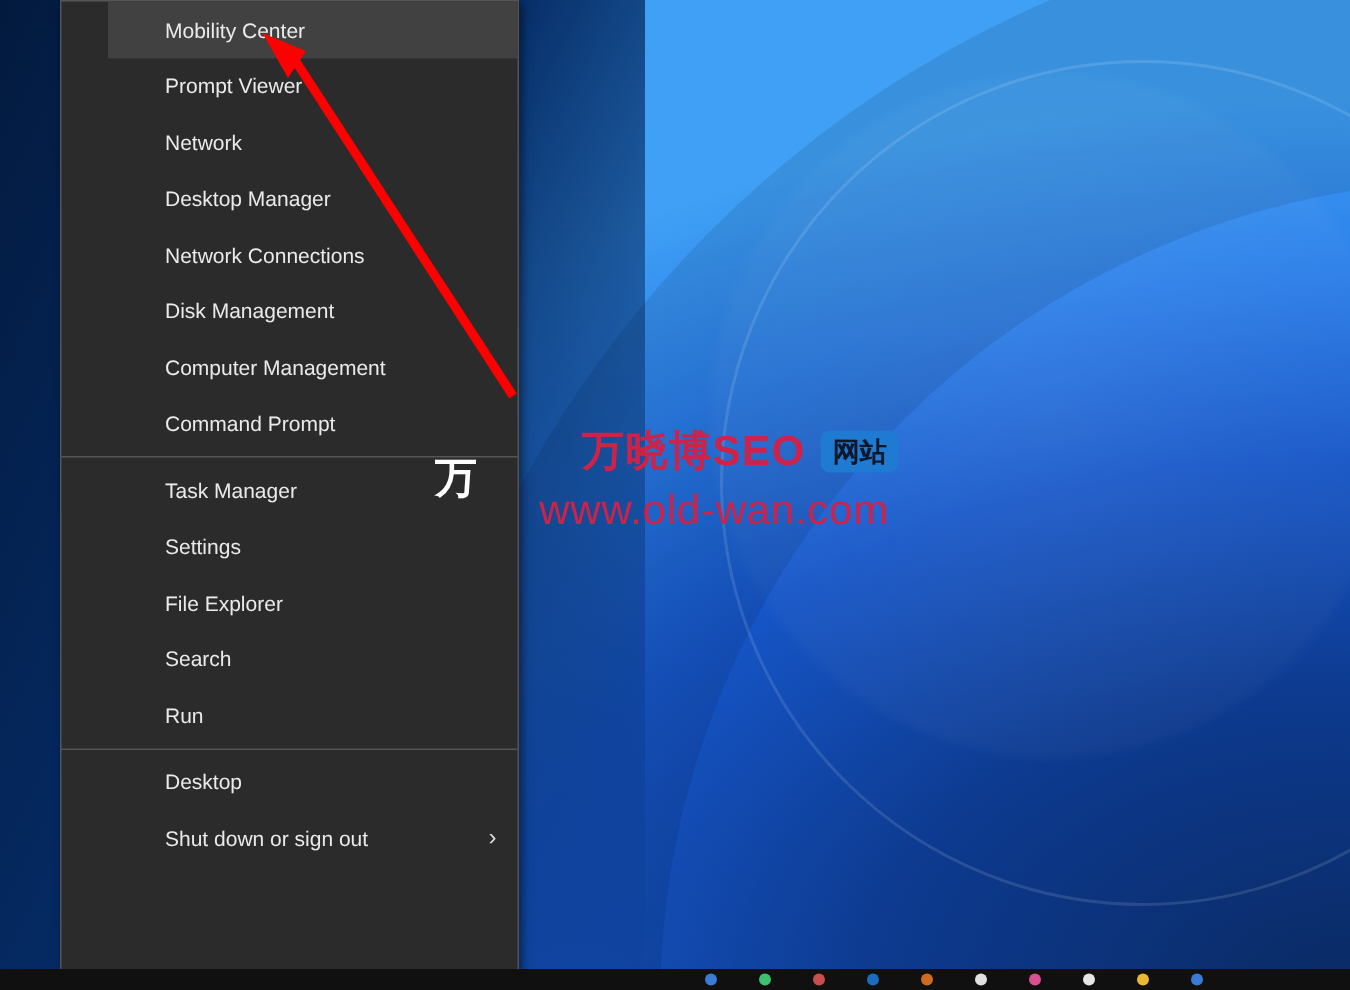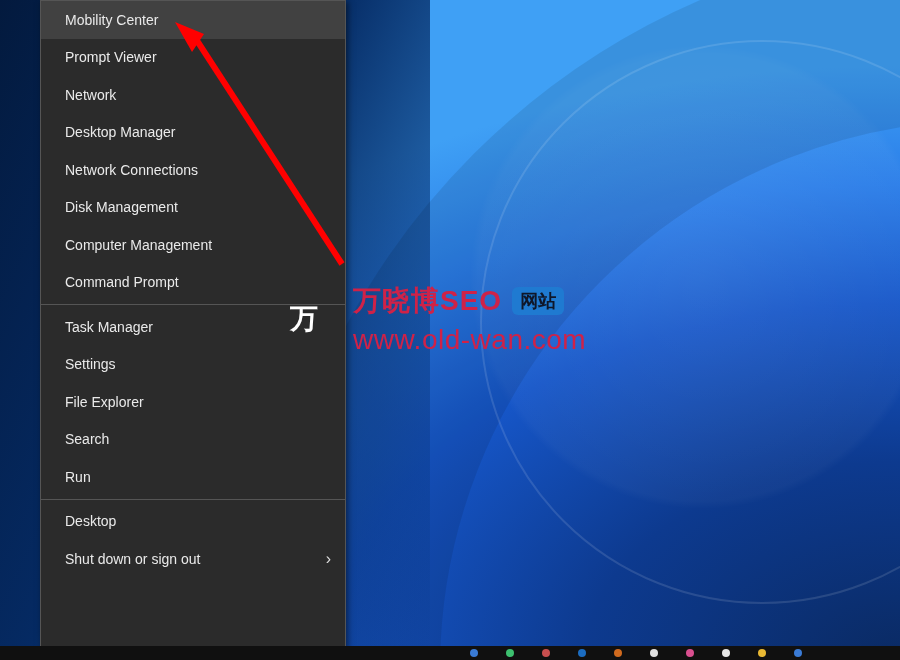--- a/index.html
+++ b/index.html
@@ -20,22 +20,22 @@
     background:#101010;display:flex;align-items:center;gap:28px;
     padding-left:470px;box-sizing:border-box;
   }
   .tb-dot{width:8px;height:8px;border-radius:50%;}
   .menu{
     position:absolute;left:40px;top:0;width:304px;height:646px;
     background:#2b2b2b;border:1px solid #555;color:#eaeaea;font-size:14px;
     box-shadow:2px 2px 6px rgba(0,0,0,0.5);
   }
   .menu-item{
-    height:37.5px;display:flex;align-items:center;padding:0 20px 0 24px;
-    cursor:default;position:relative;
+    height:37.5px;display:flex;align-items:center;padding:0 20px 0 38px;
+    cursor:default;position:relative;margin-left:31px;
   }
   .menu-item.hover{background:#414141;}
   .menu-sep{height:1px;background:#555;margin:3px 0;}
   .chevron{
     position:absolute;right:14px;top:50%;transform:translateY(-50%);
     font-size:16px;color:#ddd;
   }
   
   .arrow{position:absolute;left:120px;top:14px;width:260px;height:260px;pointer-events:none;}
   .arrow line{stroke:#ff0000;stroke-width:6;}
@@ -43,21 +43,21 @@
   
   .wm{position:absolute;left:265px;top:280px;display:flex;align-items:center;gap:10px;}
   .wm-logo{width:78px;height:78px;position:relative;}
   .wm-logo .arc{position:absolute;inset:0;border-radius:50%;border:12px solid transparent;}
   .a1{border-top-color:#c4184a;border-right-color:#c4184a;transform:rotate(-25deg);}
   .a2{border-top-color:#f6c90e;border-left-color:#f6c90e;transform:rotate(35deg);}
   .a3{border-bottom-color:#2a8f3b;border-left-color:#2a8f3b;transform:rotate(10deg);}
   .a4{border-bottom-color:#6a2bb0;border-right-color:#6a2bb0;transform:rotate(60deg);}
   .wm-logo .glyph{position:absolute;inset:0;display:flex;align-items:center;justify-content:center;color:#fff;font-size:28px;font-weight:bold;}
   .wm-text{display:flex;flex-direction:column;gap:4px;}
-  .wm-line1{display:flex;align-items:center;gap:10px;}
+  .wm-line1{display:flex;align-items:center;gap:10px;margin-left:35px;}
   .wm-title{color:#cf2248;font-size:28px;font-weight:700;letter-spacing:1px;}
   .wm-badge{background:#1f7ad1;color:#0f172a;border-radius:6px;padding:2px 8px;font-size:18px;font-weight:600;}
   .wm-url{color:#cf2248;font-size:28px;letter-spacing:0.5px;text-align:center;}
 </style>
 </head>
 <body>
 
 <div class="desktop">
   <div class="dark-corner"></div>
   <div class="ring r1"></div>

